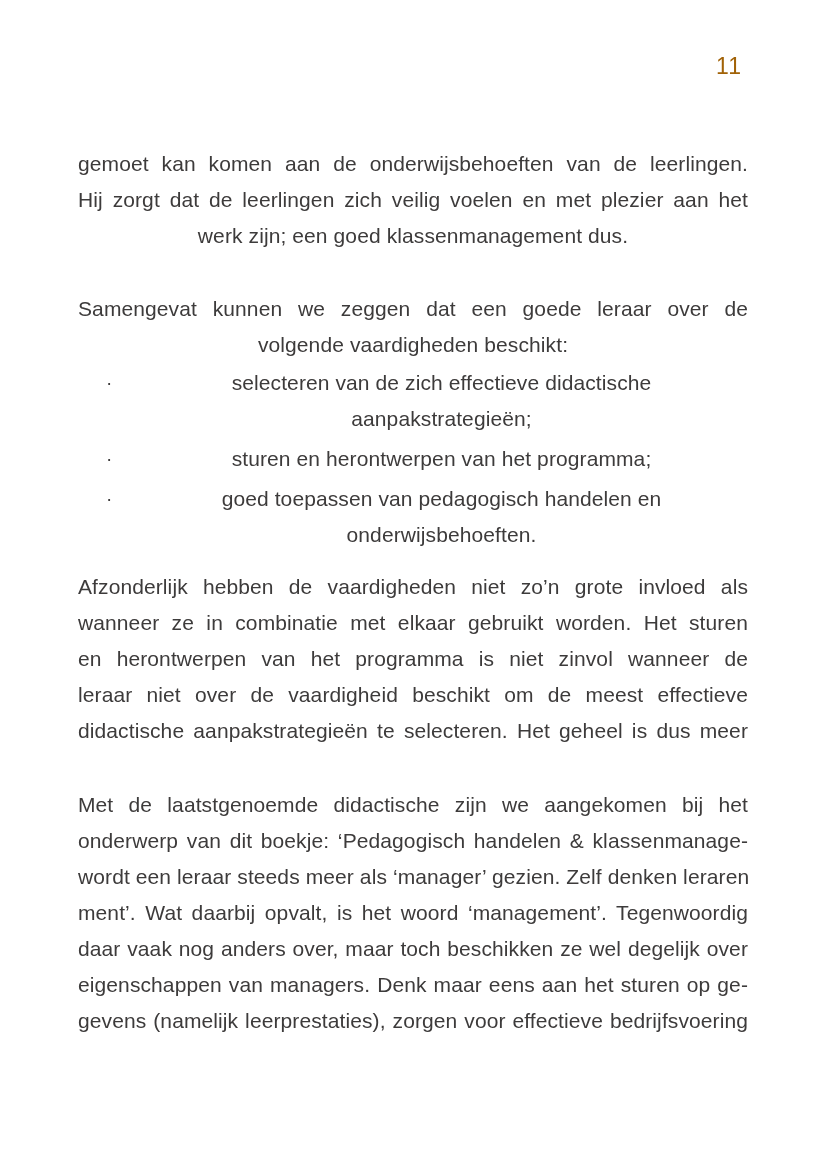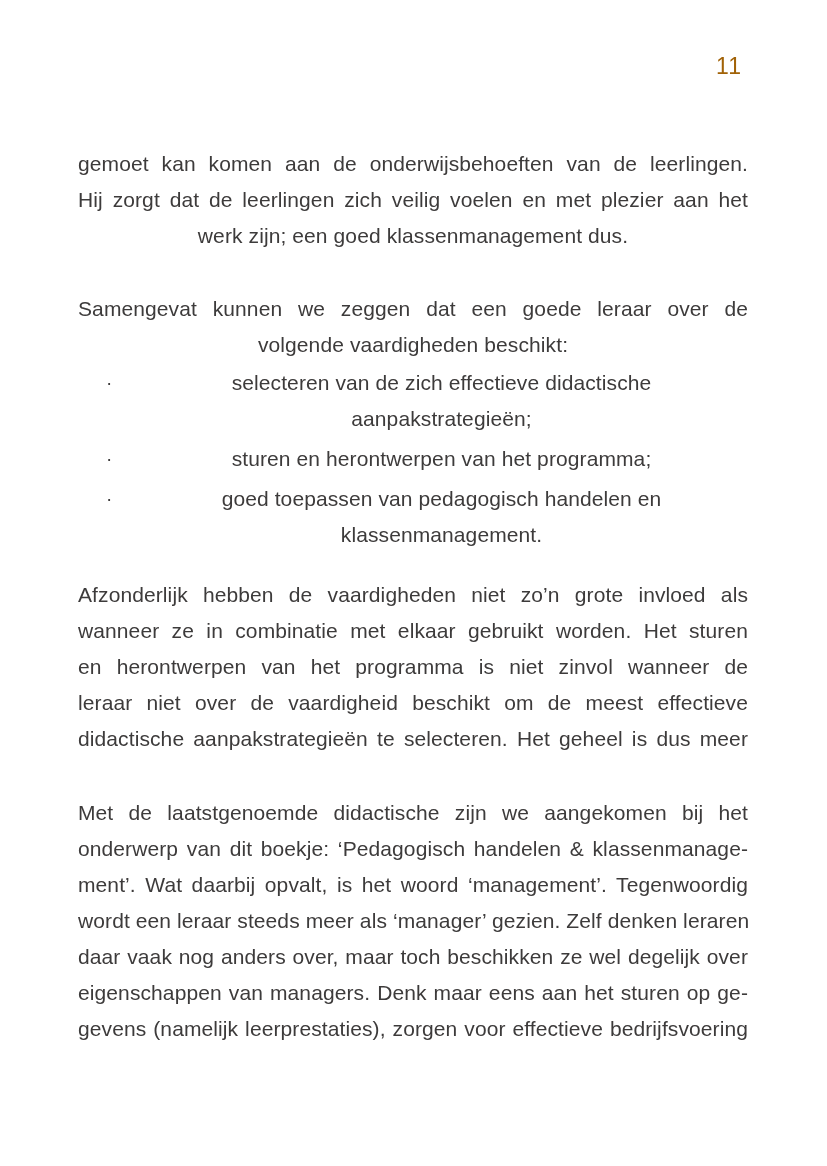--- a/index.html
+++ b/index.html
@@ -37,21 +37,21 @@
     height: 36px;
     line-height: 36px;
     white-space: nowrap;
     text-align: center;
   }
   .just {
     text-align: justify;
     text-align-last: justify;
   }
   .para-gap-1 { margin-top: 37px; }  
-  .para-gap-2 { margin-top: 24px; }  
+  .para-gap-2 { margin-top: 16px; }  
   .para-gap-3 { margin-top: 38px; }  
   .bullet-list { margin-top: 2px; }
   .bullet-item {
     display: flex;
     align-items: flex-start;
   }
   .bullet-item + .bullet-item { margin-top: 4px; }
   .bullet-marker {
     width: 57px;
     padding-left: 28px;
@@ -97,38 +97,38 @@
         <span class="bullet-marker">·</span>
         <div class="bullet-lines">
           <div class="line">sturen en herontwerpen van het programma;</div>
         </div>
       </div>
 
       <div class="bullet-item">
         <span class="bullet-marker">·</span>
         <div class="bullet-lines">
           <div class="line">goed toepassen van pedagogisch handelen en</div>
-          <div class="line">klassenmanagement.</div>
+          <div class="line">onderwijsbehoeften.</div>
         </div>
       </div>
 
     </div>
 
     <div class="para para-gap-2">
       <div class="line just">Afzonderlijk hebben de vaardigheden niet zo’n grote invloed als</div>
       <div class="line just">wanneer ze in combinatie met elkaar gebruikt worden. Het sturen</div>
       <div class="line just">en herontwerpen van het programma is niet zinvol wanneer de</div>
       <div class="line just">leraar niet over de vaardigheid beschikt om de meest effectieve</div>
       <div class="line just">didactische aanpakstrategieën te selecteren. Het geheel is dus meer</div>
     </div>
 
     <div class="para para-gap-3">
       <div class="line just">Met de laatstgenoemde didactische zijn we aangekomen bij het</div>
       <div class="line just">onderwerp van dit boekje: ‘Pedagogisch handelen &amp; klassenmanage-</div>
+      <div class="line just">wordt een leraar steeds meer als ‘manager’ gezien. Zelf denken leraren</div>
       <div class="line just">ment’. Wat daarbij opvalt, is het woord ‘management’. Tegenwoordig</div>
-      <div class="line just">wordt een leraar steeds meer als ‘manager’ gezien. Zelf denken leraren</div>
       <div class="line just">daar vaak nog anders over, maar toch beschikken ze wel degelijk over</div>
       <div class="line just">eigenschappen van managers. Denk maar eens aan het sturen op ge-</div>
       <div class="line just">gevens (namelijk leerprestaties), zorgen voor effectieve bedrijfsvoering</div>
     </div>
 
   </div>
 </div>
 
 </body></html>

